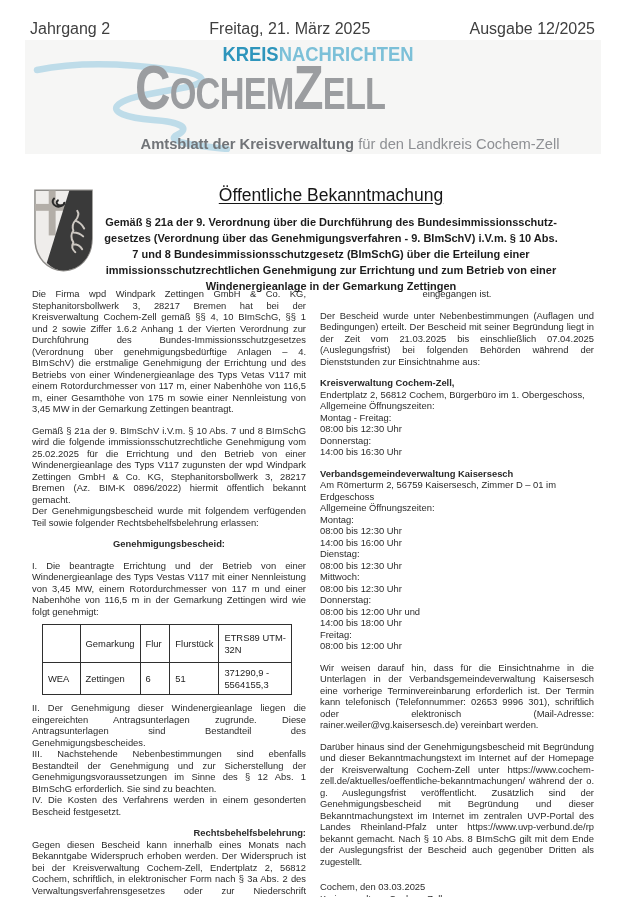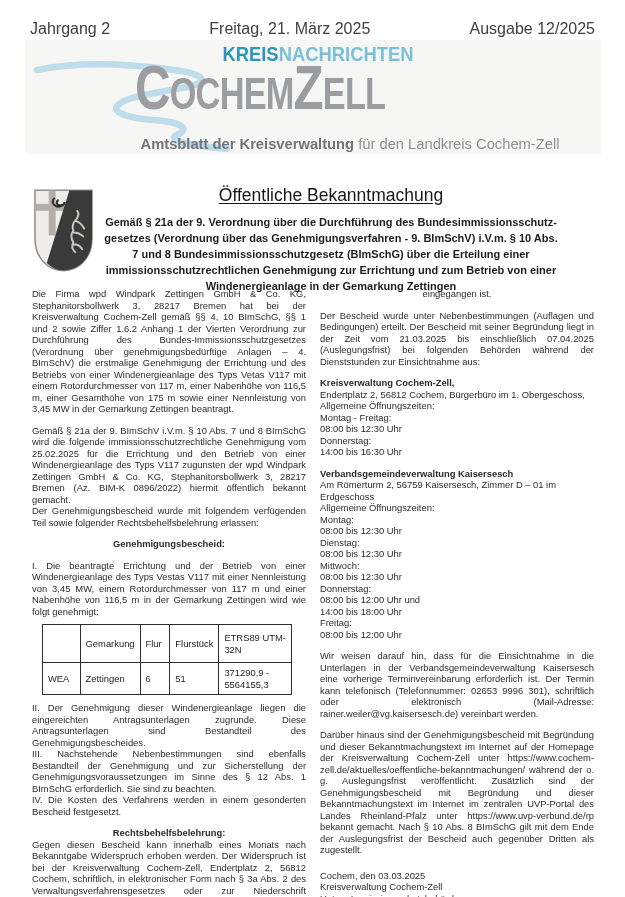--- a/index.html
+++ b/index.html
@@ -55,21 +55,21 @@
   }
   
   .columns{
     position:absolute;top:288px;left:32px;width:562px;
     display:flex;gap:14px;
   }
   .col{width:274px;font-size:9.4px;line-height:11.5px;color:#2b2b2b;}
   .col p{margin:0;text-align:justify;}
   .mt{margin-top:10px !important;}
   .center-bold{font-weight:bold;text-align:center !important;margin:10px 0 !important;}
-  .left-bold{font-weight:bold;text-align:center;margin-top:10px !important;}
+  .left-bold{font-weight:bold;text-align:right;margin-top:10px !important;}
   
   table.site{
     border-collapse:collapse;margin:7px 0 7px 10px;width:250px;
     font-size:9.4px;color:#222;
   }
   table.site td{border:1px solid #2f2f2f;padding:4px 5px;text-align:left;vertical-align:middle;}
   table.site tr.hdr td{padding:7px 5px;}
   
   .office{margin-top:10px;text-align:left;}
   .office .o-name{font-weight:bold;}
@@ -185,20 +185,24 @@
 
     <div class="office">
       <div class="o-name">Verbandsgemeindeverwaltung Kaisersesch</div>
       <div>Am Römerturm 2, 56759 Kaisersesch, Zimmer D – 01 im Erdgeschoss</div>
       <div>Allgemeine Öffnungszeiten:</div>
       <div class="hour-row">
         <span class="hour-day">Montag:</span>
         <span>08:00 bis 12:30 Uhr</span>
       </div>
       <div class="hour-row">
+        <span class="hour-day"></span>
+        <span>14:00 bis 16:00 Uhr</span>
+      </div>
+      <div class="hour-row">
         <span class="hour-day">Dienstag:</span>
         <span>08:00 bis 12:30 Uhr</span>
       </div>
       <div class="hour-row">
         <span class="hour-day">Mittwoch:</span>
         <span>08:00 bis 12:30 Uhr</span>
       </div>
       <div class="hour-row">
         <span class="hour-day">Donnerstag:</span>
         <span>08:00 bis 12:00 Uhr und</span>

